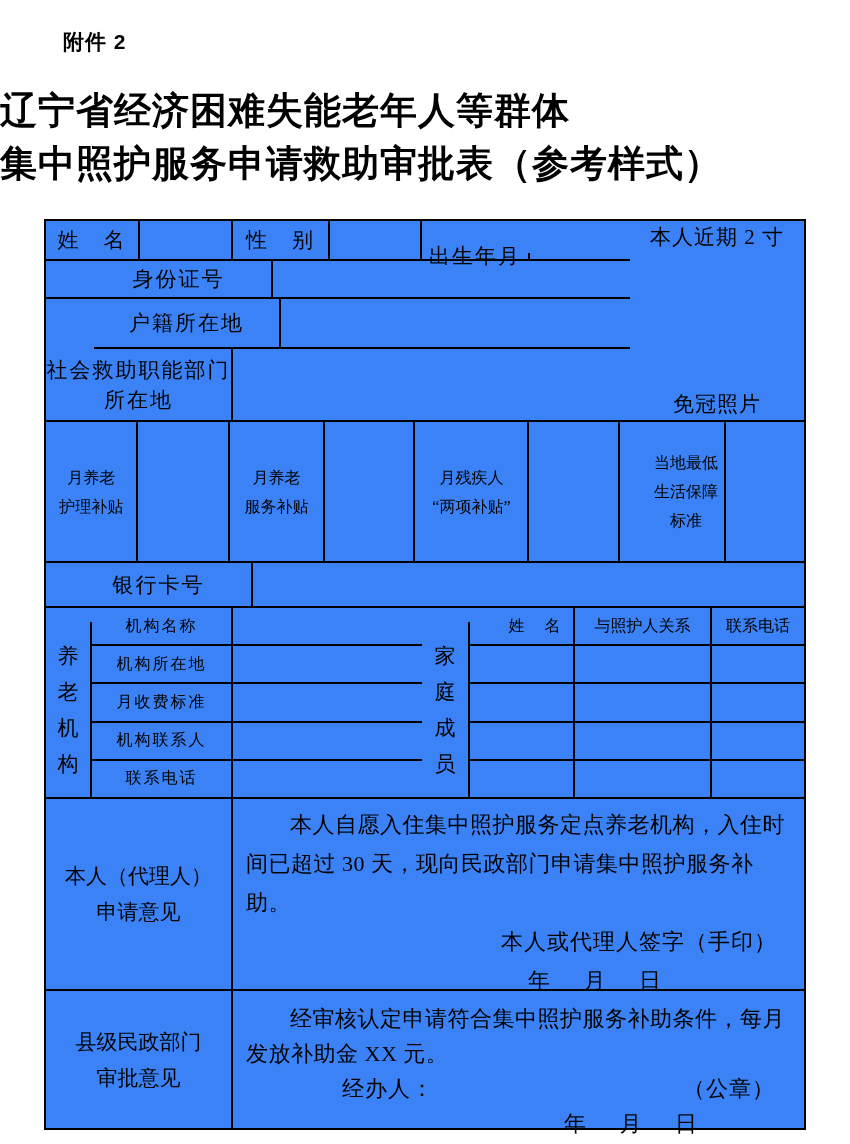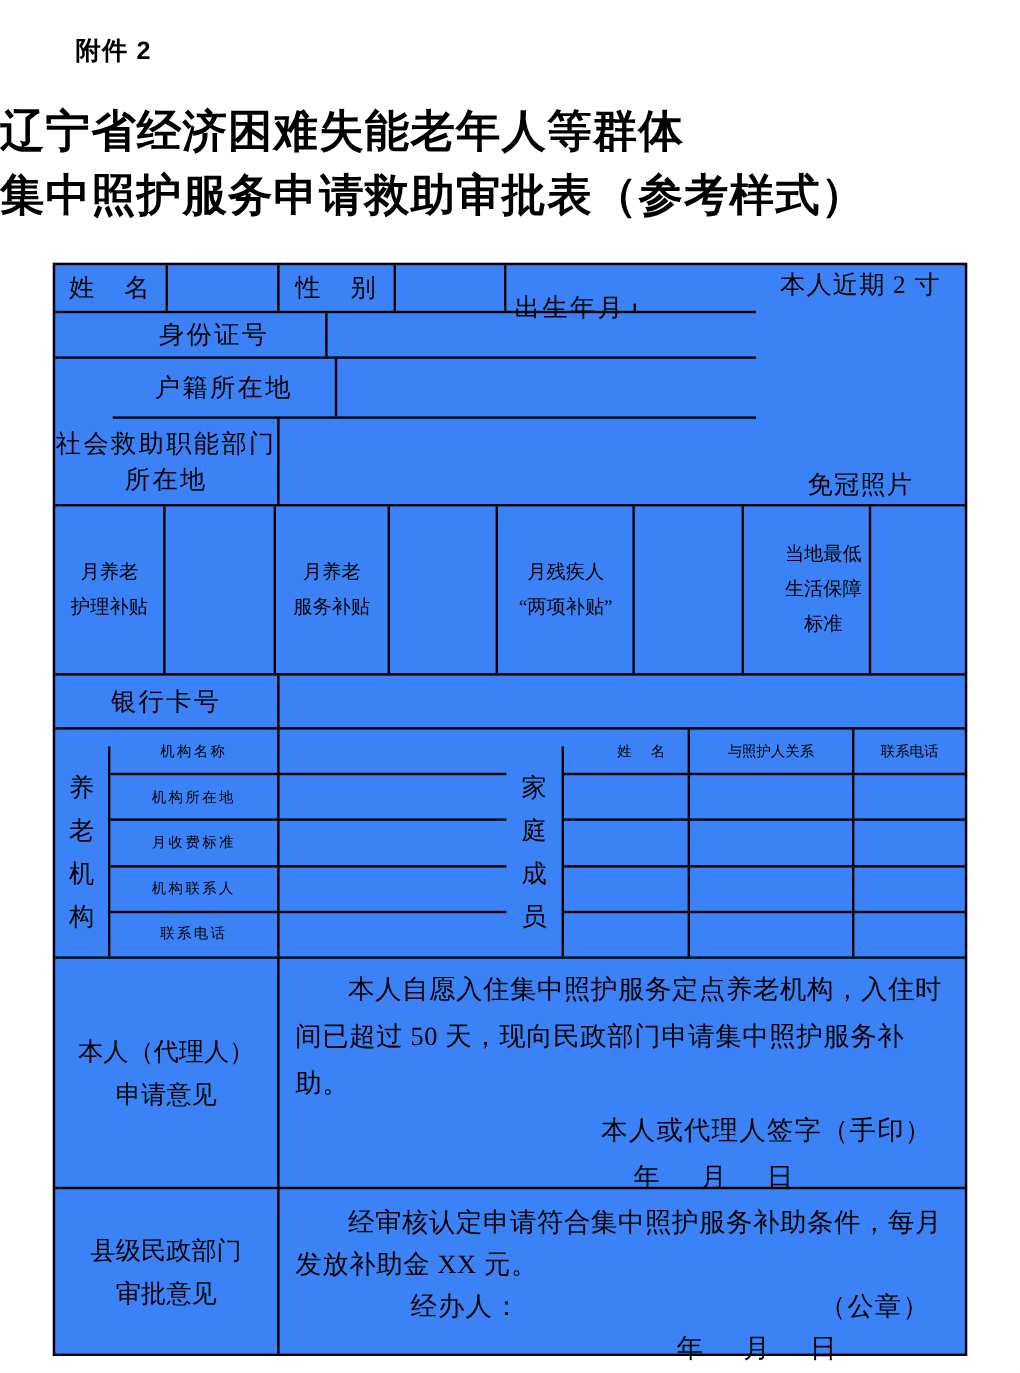--- a/index.html
+++ b/index.html
@@ -36,30 +36,30 @@
   .secA-left { width:584px; display:flex; flex-direction:column; }
   .secA-left .row:last-child { border-bottom:none; }
   .r1 { height:40px; }
   .r2 { height:38px;padding-left:40px; }
   .r3 { height:50px;margin-left:48px; }
   .r4 { height:71px; }
   .photo { width:174px; display:flex; flex-direction:column; align-items:center; justify-content:space-between; line-height:32px; letter-spacing:1px; }
   
   .r5 { height:141px; font-size:16px; }
   .r5 .stack { line-height:29px; }
-  .r6 { height:45px; }
+  .r6 { height:45px;padding-left:20px; }
   
   .secB { display:flex; border-bottom:2px solid #000; height:191px; }
   .vcell { display:flex; align-items:center; justify-content:center; border-right:2px solid #000;margin-top:14px; }
   .vtext { width:22px; word-break:break-all; line-height:36px; text-align:center; font-size:21px; }
   .secB-mid { width:330px; display:flex; flex-direction:column; }
   .secB-right { width:334px; display:flex; flex-direction:column; }
   .srow { display:flex; flex:1; border-bottom:2px solid #000; }
   .srow:last-child { border-bottom:none; }
-  .srow .c { font-size:12px; }
+  .srow .c { font-size:16px; }
   
   .r12 { height:192px; }
   .r13 { height:137px; }
   .op-label { width:187px; line-height:36px; }
   .op-body { width:571px; border-right:none; padding:6px 13px 0 13px; font-size:22px; text-align:left; }
   .para { text-indent:2em; line-height:39px; letter-spacing:0.5px; }
   .para13 { text-indent:2em; line-height:35px; letter-spacing:0.5px; }
   .sigline { text-align:right; padding-right:14px; line-height:39px; letter-spacing:1px; }
   .dateline1 { text-align:right; padding-right:128px; line-height:39px; letter-spacing:2px; }
   .handlerline { display:flex; justify-content:space-between; padding-left:96px; padding-right:16px; line-height:35px; letter-spacing:1px; }
@@ -213,21 +213,21 @@
   </div>
 
   <div class="row r12">
     <div class="c op-label">
       <div class="stack" style="line-height:36px;">
         <span>本人（代理人）</span>
         <span>申请意见</span>
       </div>
     </div>
     <div class="c op-body end" style="display:block;">
-      <div class="para">本人自愿入住集中照护服务定点养老机构，入住时间已超过 50 天，现向民政部门申请集中照护服务补助。</div>
+      <div class="para">本人自愿入住集中照护服务定点养老机构，入住时间已超过 30 天，现向民政部门申请集中照护服务补助。</div>
       <div class="sigline">本人或代理人签字（手印）</div>
       <div class="dateline1">年　 月　 日</div>
     </div>
   </div>
 
   <div class="row r13 last">
     <div class="c op-label">
       <div class="stack" style="line-height:36px;">
         <span>县级民政部门</span>
         <span>审批意见</span>

